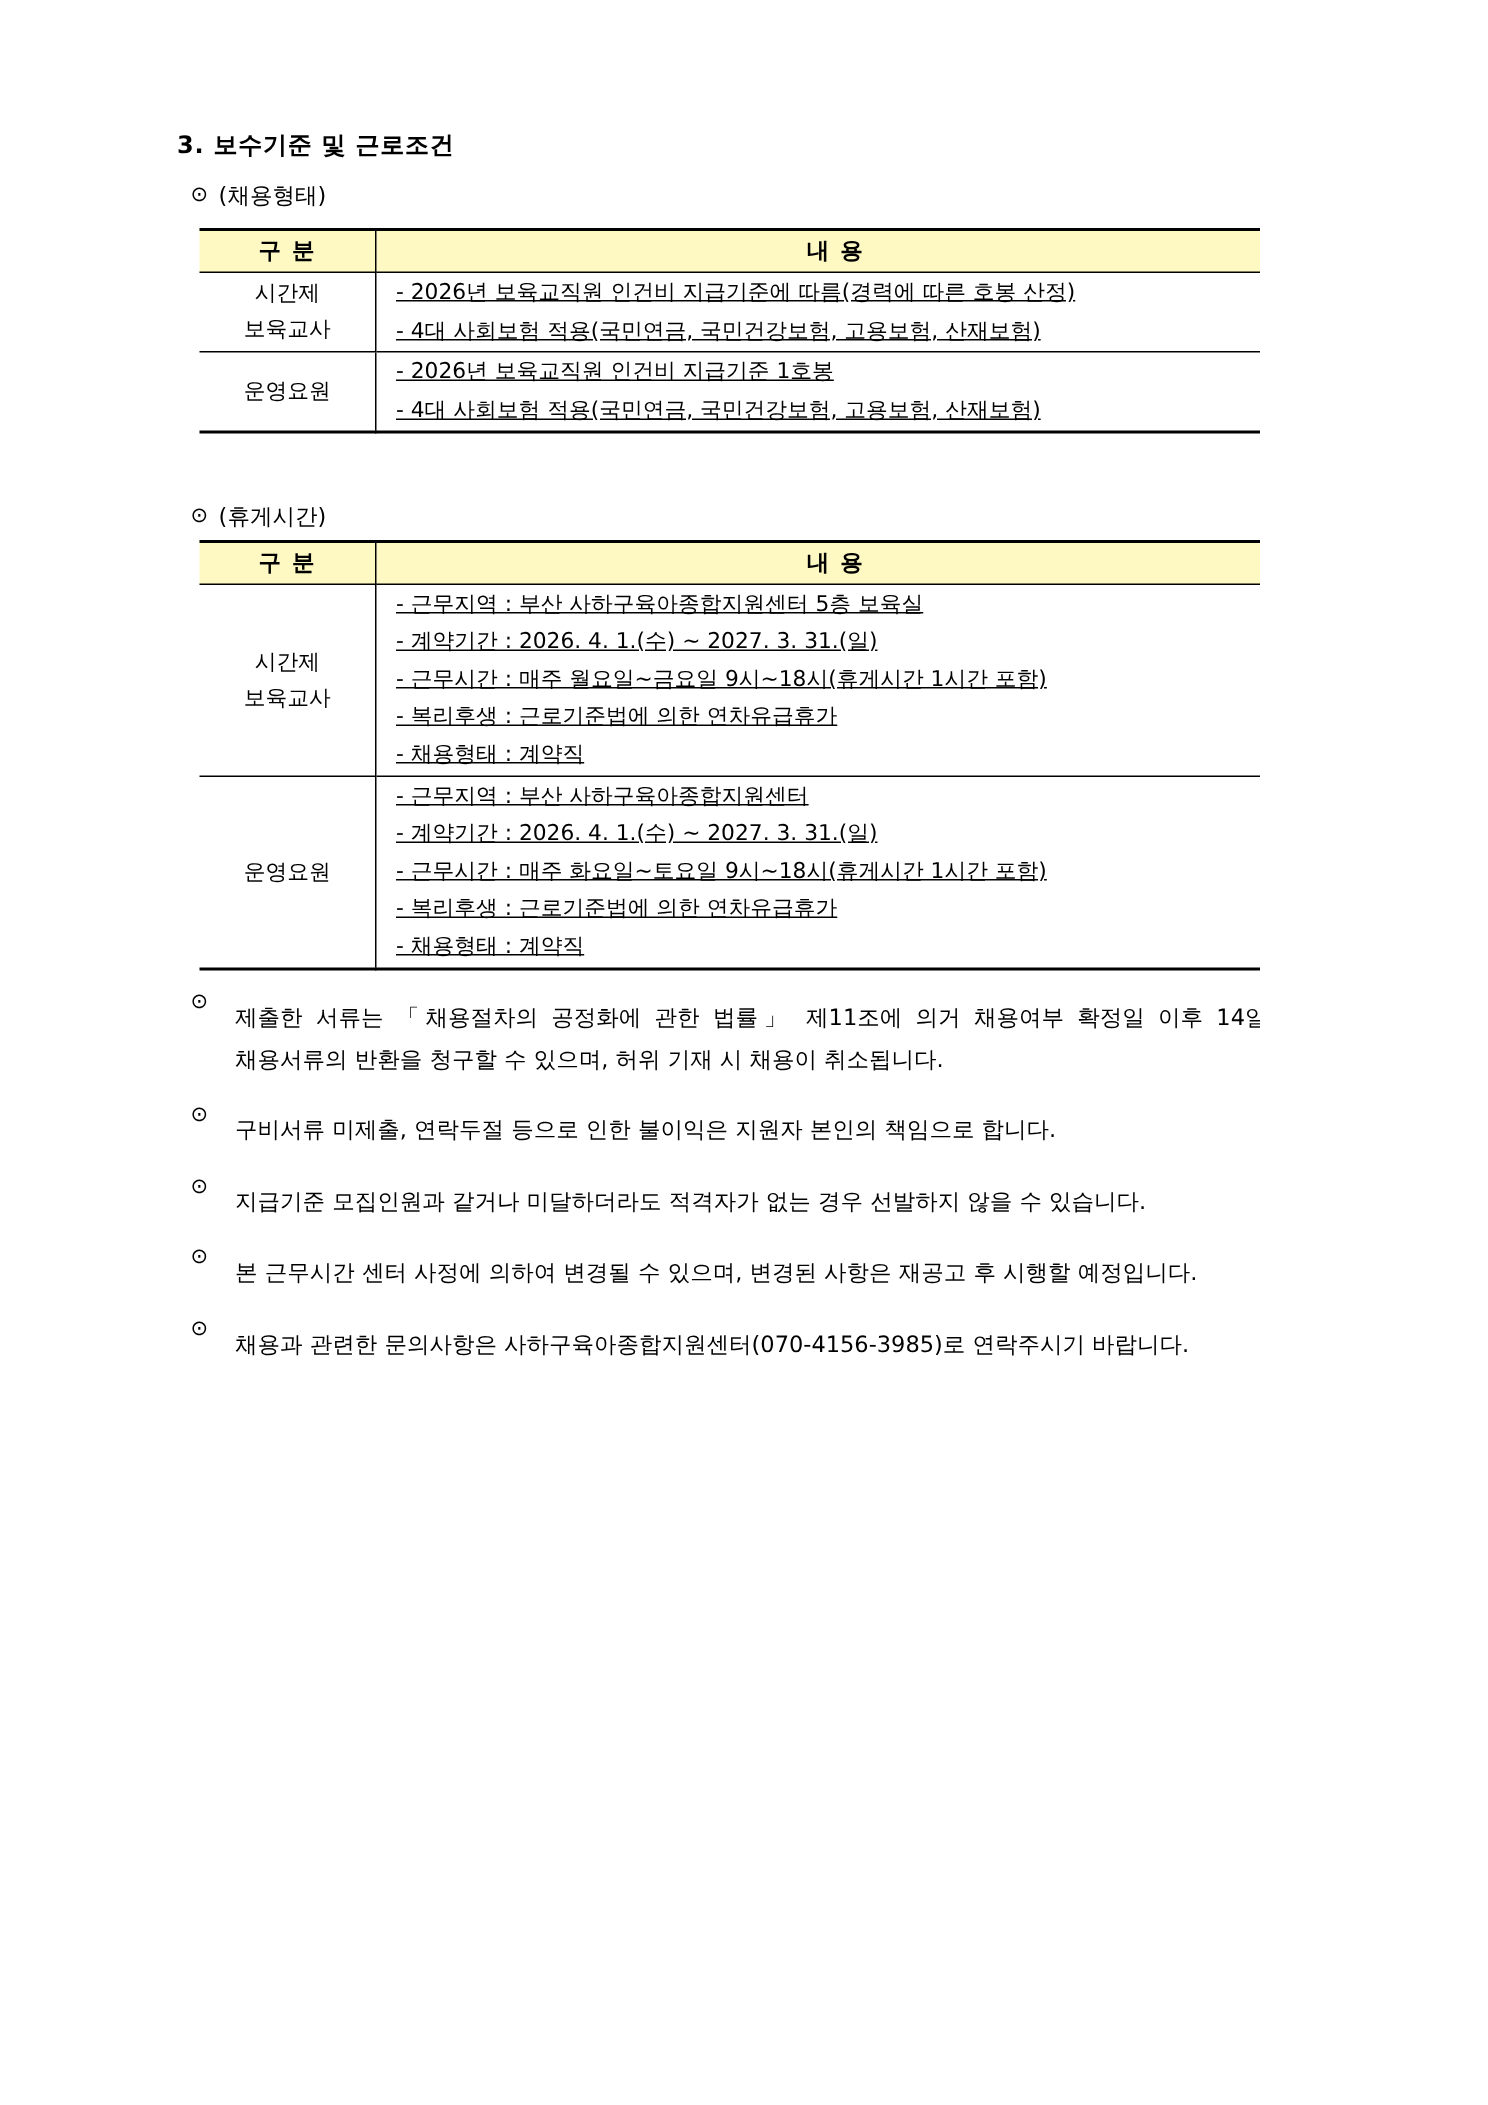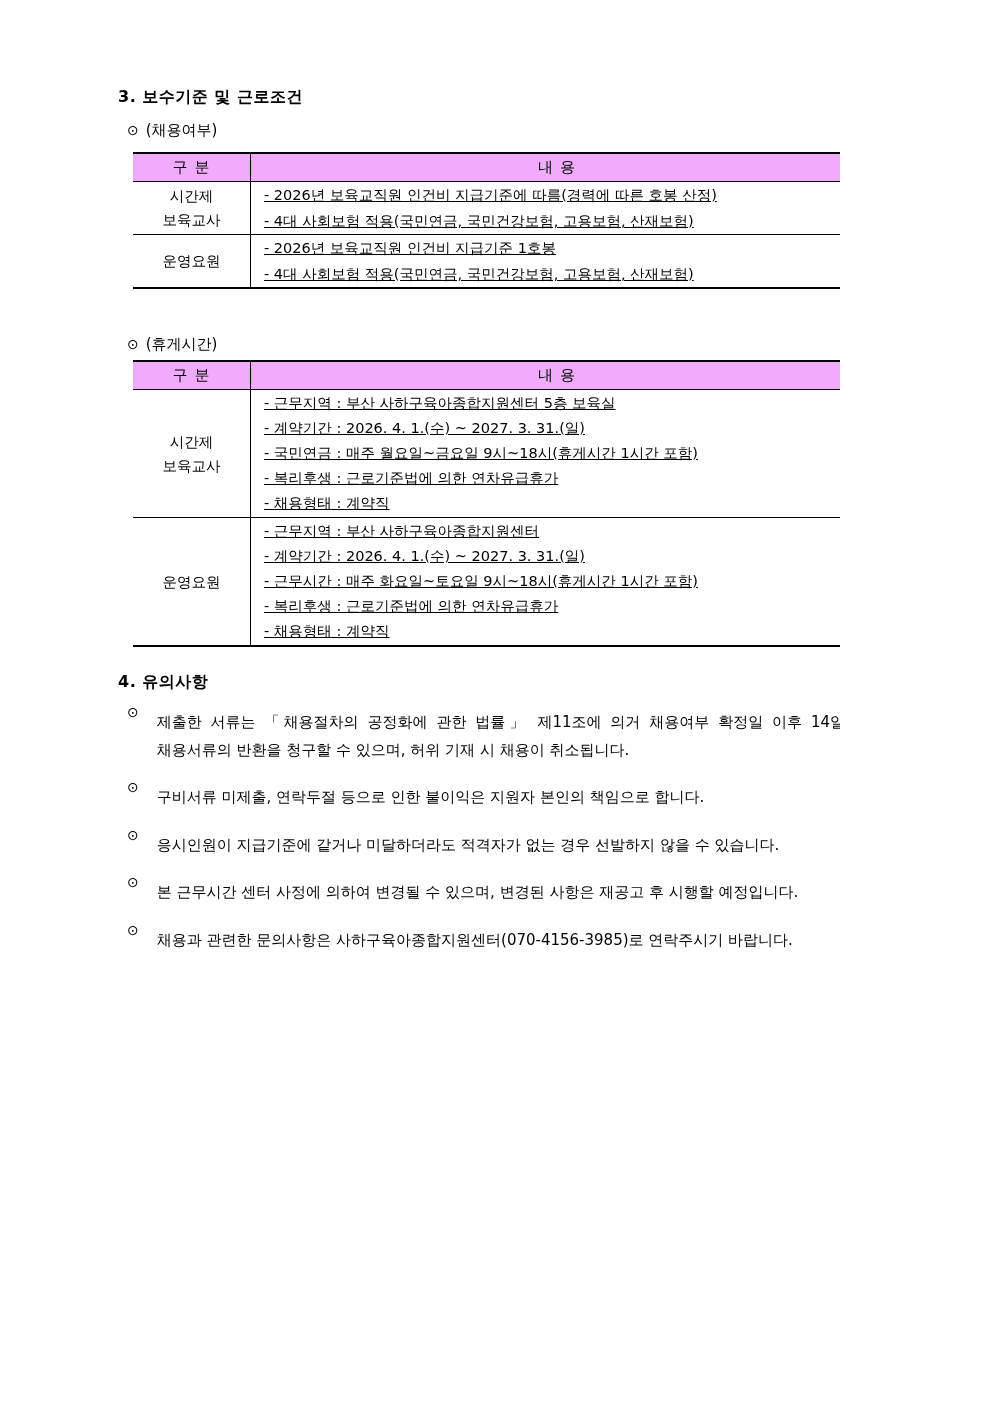--- a/index.html
+++ b/index.html
@@ -48,22 +48,22 @@
     margin: 13px 0 0 15px;
     width: 730px;
     border-collapse: collapse;
     table-layout: fixed;
     border-top: 2px solid #000;
     border-bottom: 2px solid #000;
     font-size: 14.5px;
   }
   table.doc-table.second { margin-top: 7px; }
   table.doc-table th {
-    background: #f0abfc;
-    font-weight: normal;
+    background: #fef9c3;
+    font-weight: bold;
     font-size: 15px;
     height: 27px;
     text-align: center;
     vertical-align: middle;
     border-bottom: 1px solid #000;
     padding: 0;
     letter-spacing: 1px;
   }
   table.doc-table .col-cat  { width: 117px; }
   table.doc-table td {
@@ -112,21 +112,21 @@
 </style>
 </head>
 <body>
 
 <div class="page">
 
   <h3 class="sec-heading">3. 보수기준 및 근로조건</h3>
 
   <div class="sub-label">
     <span class="bullet">⊙</span>
-    <span>(채용여부)</span>
+    <span>(채용형태)</span>
   </div>
 
   <table class="doc-table first">
     <thead>
       <tr>
         <th class="col-cat">구 분</th>
         <th class="col-content">내 용</th>
       </tr>
     </thead>
     <tbody>
@@ -166,54 +166,53 @@
     </thead>
     <tbody>
       <tr>
         <td class="cat">
           <div class="cat-line">시간제</div>
           <div class="cat-line">보육교사</div>
         </td>
         <td class="content">
           <div class="detail-line">- 근무지역 : 부산 사하구육아종합지원센터 5층 보육실</div>
           <div class="detail-line">- 계약기간 : 2026. 4. 1.(수) ~ 2027. 3. 31.(일)</div>
-          <div class="detail-line">- 국민연금 : 매주 월요일~금요일 9시~18시(휴게시간 1시간 포함)</div>
+          <div class="detail-line">- 근무시간 : 매주 월요일~금요일 9시~18시(휴게시간 1시간 포함)</div>
           <div class="detail-line">- 복리후생 : 근로기준법에 의한 연차유급휴가</div>
           <div class="detail-line">- 채용형태 : 계약직</div>
         </td>
       </tr>
       <tr>
         <td class="cat">
           <div class="cat-line">운영요원</div>
         </td>
         <td class="content">
           <div class="detail-line">- 근무지역 : 부산 사하구육아종합지원센터</div>
           <div class="detail-line">- 계약기간 : 2026. 4. 1.(수) ~ 2027. 3. 31.(일)</div>
           <div class="detail-line">- 근무시간 : 매주 화요일~토요일 9시~18시(휴게시간 1시간 포함)</div>
           <div class="detail-line">- 복리후생 : 근로기준법에 의한 연차유급휴가</div>
           <div class="detail-line">- 채용형태 : 계약직</div>
         </td>
       </tr>
     </tbody>
   </table>
 
-  <h3 class="sec-heading notes">4. 유의사항</h3>
 
   <div class="notes-list">
     <div class="note-item">
       <span class="bullet">⊙</span>
       <p class="note-text">제출한 서류는 「채용절차의 공정화에 관한 법률」 제11조에 의거 채용여부 확정일 이후 14일까지 채용서류의 반환을 청구할 수 있으며, 허위 기재 시 채용이 취소됩니다.</p>
     </div>
     <div class="note-item">
       <span class="bullet">⊙</span>
       <p class="note-text">구비서류 미제출, 연락두절 등으로 인한 불이익은 지원자 본인의 책임으로 합니다.</p>
     </div>
     <div class="note-item">
       <span class="bullet">⊙</span>
-      <p class="note-text">응시인원이 지급기준에 같거나 미달하더라도 적격자가 없는 경우 선발하지 않을 수 있습니다.</p>
+      <p class="note-text">지급기준 모집인원과 같거나 미달하더라도 적격자가 없는 경우 선발하지 않을 수 있습니다.</p>
     </div>
     <div class="note-item">
       <span class="bullet">⊙</span>
       <p class="note-text">본 근무시간 센터 사정에 의하여 변경될 수 있으며, 변경된 사항은 재공고 후 시행할 예정입니다.</p>
     </div>
     <div class="note-item">
       <span class="bullet">⊙</span>
       <p class="note-text">채용과 관련한 문의사항은 사하구육아종합지원센터(070-4156-3985)로 연락주시기 바랍니다.</p>
     </div>
   </div>

